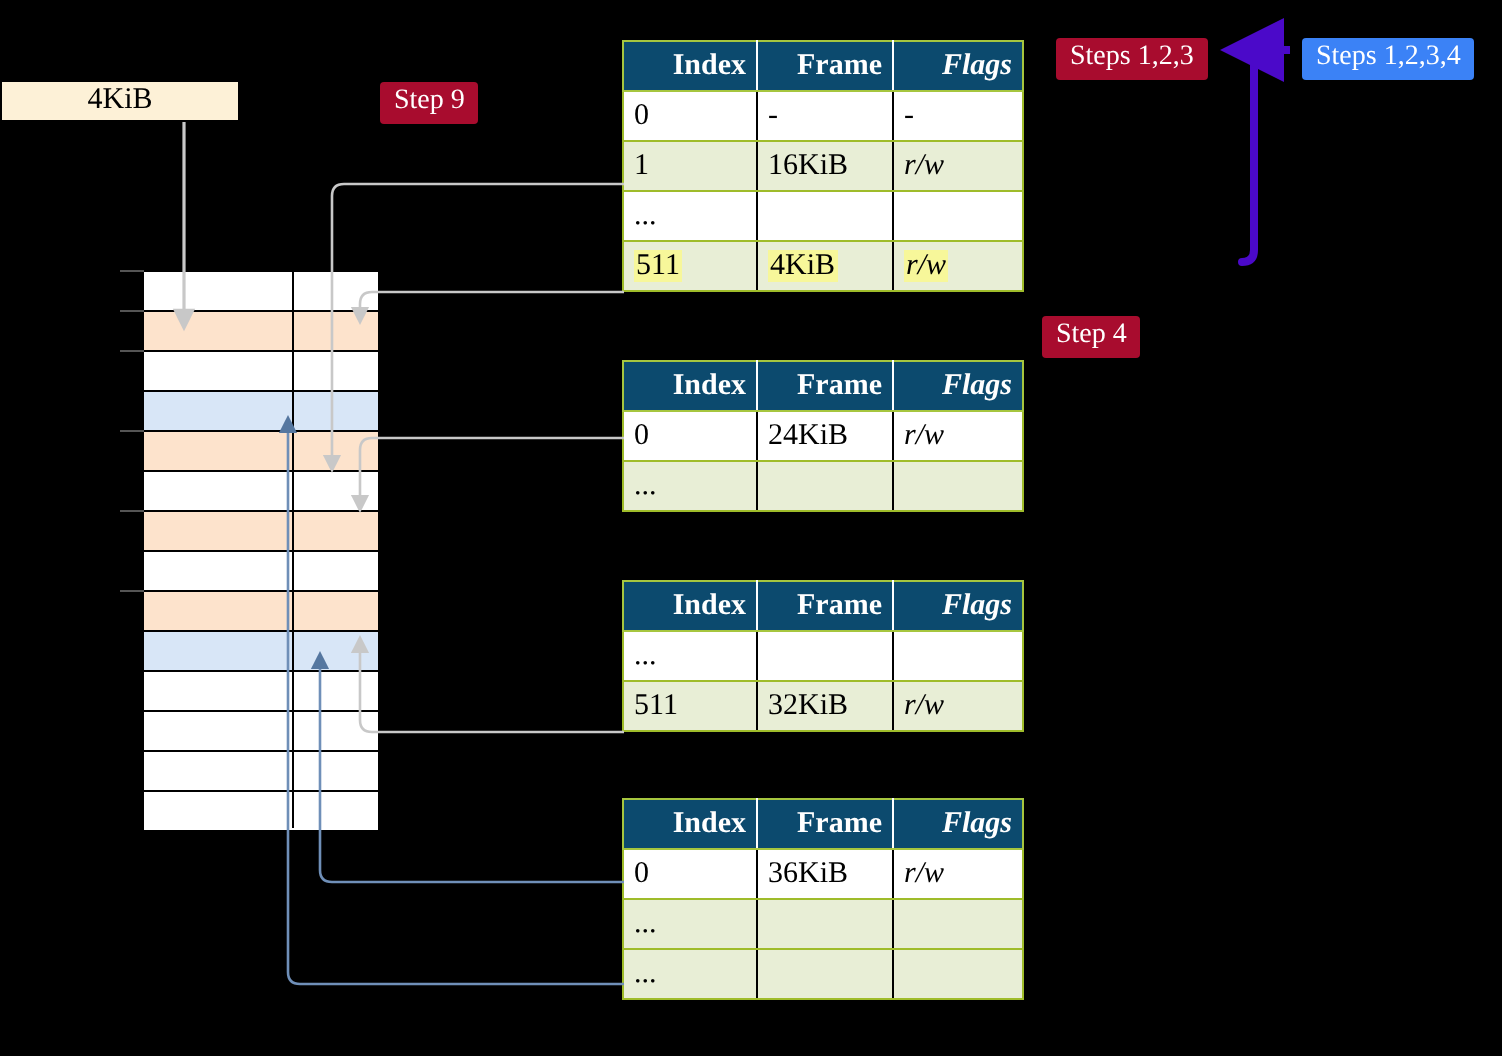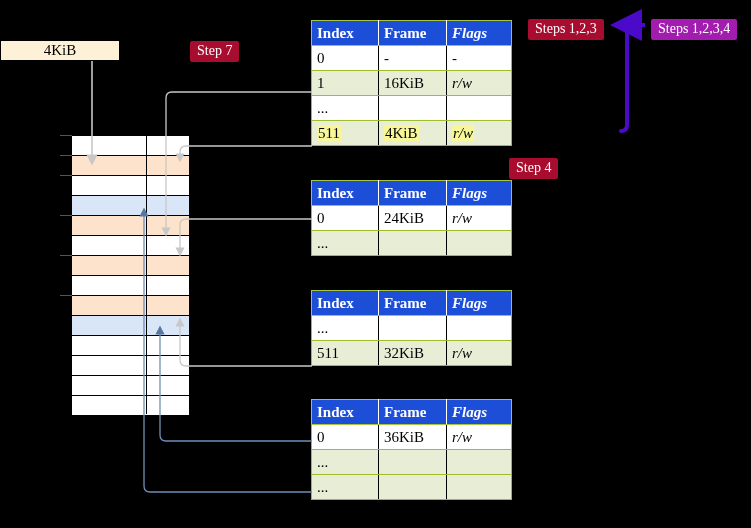--- a/index.html
+++ b/index.html
@@ -28,25 +28,26 @@
     border: 1px solid #9fbc2a;
     padding: 2px 5px;
     text-align: left;
     vertical-align: middle;
     height: 20px;
     line-height: 20px;
     white-space: nowrap;
     overflow: hidden;
   }
   .ptable th {
-    background: #1d4ed8;
+    background: #0c4a6e;
     color: #ffffff;
     font-weight: bold;
     border: 1px solid #a6c63f;
     border-right-color: #ffffff;
+    text-align: right;
   }
   .ptable th:last-child { border-right-color: #a6c63f; }
   .ptable td { border-left-color: #000000; border-right-color: #000000; }
   .ptable td:first-child { border-left-color: #9fbc2a; }
   .ptable td:last-child  { border-right-color: #9fbc2a; }
   .ptable tr.alt td { background: #e8eed6; }
   .ptable tr.plain td { background: #ffffff; }
   .hl { background: #f7f79a; padding: 0 1px; }
 
   .col-index { width: 56px; }
@@ -104,26 +105,26 @@
   .badge {
     position: absolute;
     color: #ffffff;
     font-size: 14px;
     line-height: 18px;
     padding: 1px 7px 2px 7px;
     white-space: nowrap;
     border-radius: 2px;
   }
   .badge.red    { background: #a80c2e; }
-  .badge.purple { background: #a21caf; }
+  .badge.purple { background: #3b82f6; }
 
   #badge-step0       { left: 190px; top: 41px; }
   #badge-steps123    { left: 528px; top: 19px; }
   #badge-steps1234   { left: 651px; top: 19px; }
-  #badge-step4       { left: 509px; top: 158px; }
+  #badge-step4       { left: 521px; top: 158px; }
 
   
   #wires {
     position: absolute;
     left: 0; top: 0;
     width: 751px; height: 528px;
     pointer-events: none;
   }
 </style>
 </head>
@@ -152,21 +153,21 @@
     <div class="mem-tick" style="top: 175px;"></div>
     <div class="mem-tick" style="top: 215px;"></div>
     <div class="mem-tick" style="top: 255px;"></div>
     <div class="mem-tick" style="top: 295px;"></div>
   </div>
 
 <div id="kib-box">
   <span>4KiB</span>
 </div>
 
-<div class="badge red" id="badge-step0">Step 7</div>
+<div class="badge red" id="badge-step0">Step 9</div>
 <div class="badge red" id="badge-steps123">Steps 1,2,3</div>
 <div class="badge purple" id="badge-steps1234">Steps 1,2,3,4</div>
 <div class="badge red" id="badge-step4">Step 4</div>
 
 <div id="tables-host">
     <table class="ptable" style="left: 311px; top: 20px;">
       <thead>
         <tr>
           <th class="col-index">Index</th>
           <th class="col-frame">Frame</th>

